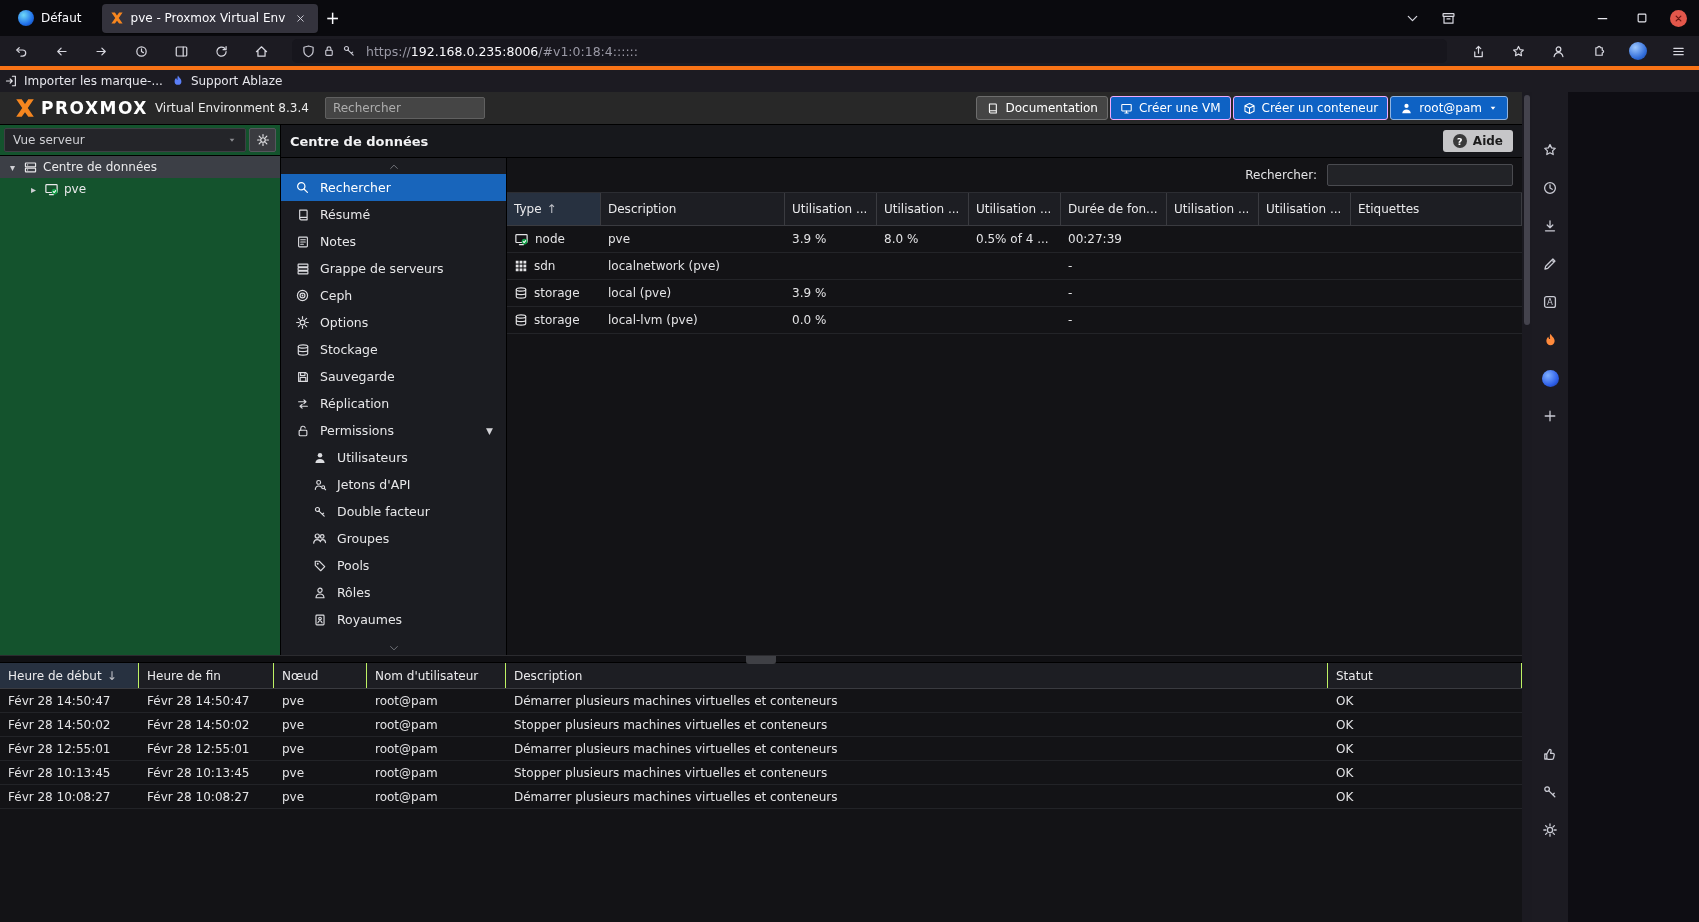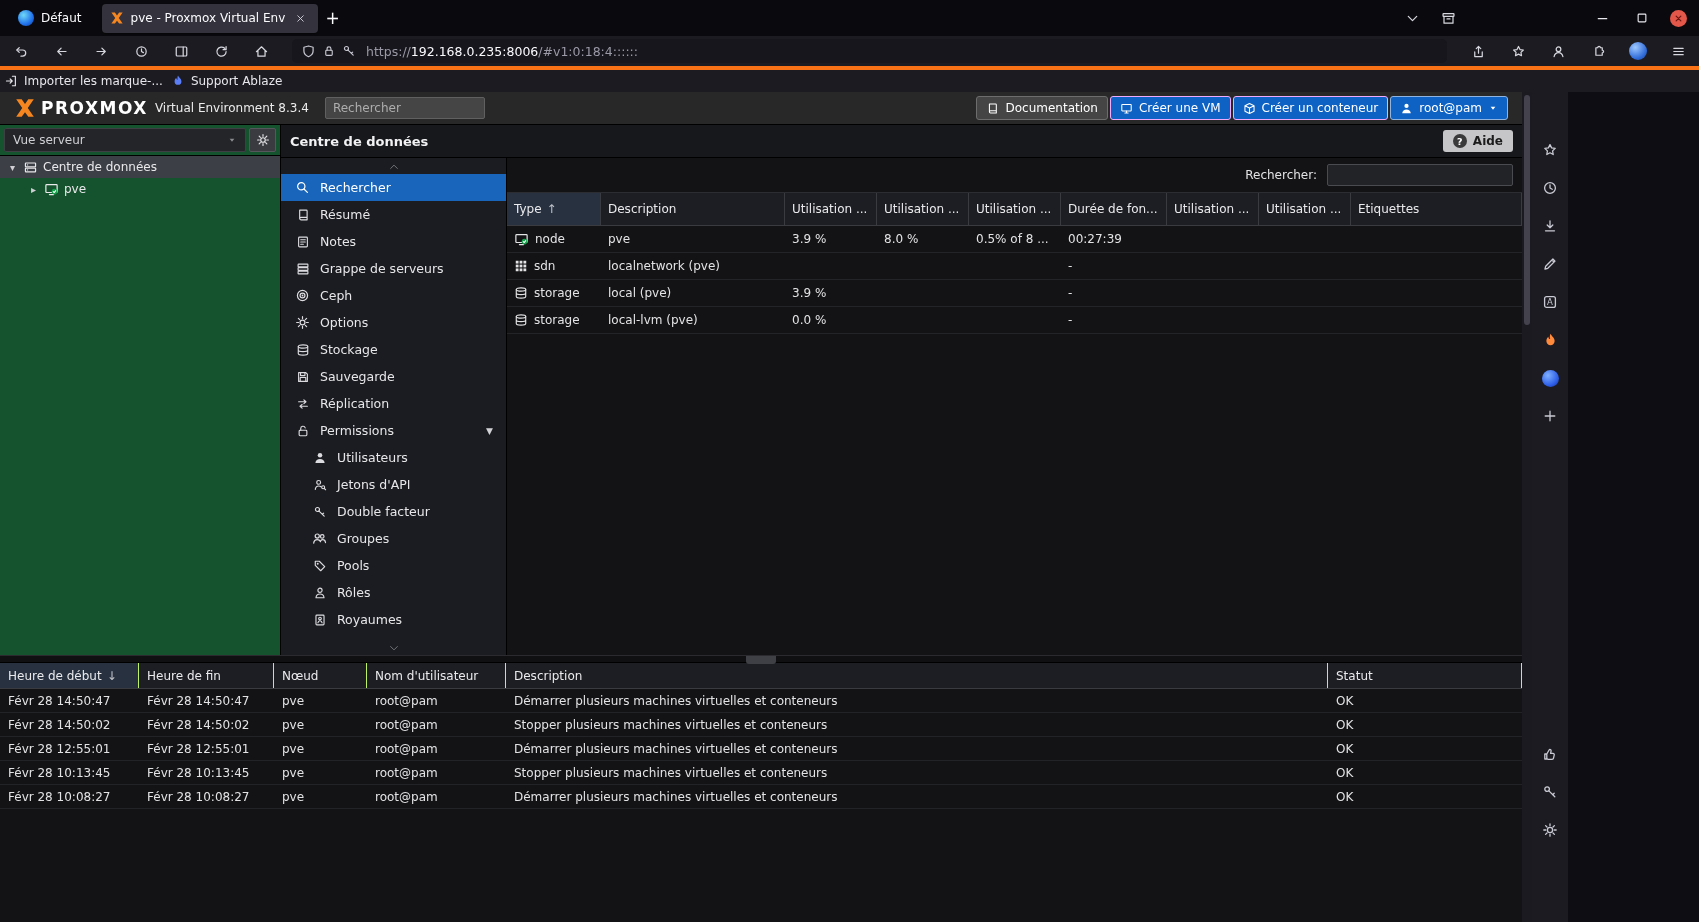--- a/index.html
+++ b/index.html
@@ -561,21 +561,21 @@
                       <rect class="s" x="2" y="2.8" width="12" height="8.4" rx=".8"></rect>
                       <path class="s" d="M5.8 13.4h4.4"></path>
                       <circle cx="11.2" cy="10.2" r="3" fill="#15a34a"></circle>
                       <path d="M9.9 10.2l1 1 1.6-1.9" stroke="#fff" stroke-width="1.2" fill="none" stroke-linecap="round" stroke-linejoin="round"></path>
                     </svg>
                     <span>node</span>
                   </div>
                 <div class="gc">pve</div>
                 <div class="gc">3.9 %</div>
                 <div class="gc">8.0 %</div>
-                <div class="gc">0.5% of 8 ...</div>
+                <div class="gc">0.5% of 4 ...</div>
                 <div class="gc">00:27:39</div>
                 <div class="gc"></div>
                 <div class="gc"></div>
                 <div class="gc"></div>
               </div>
               <div class="gridcols grid-r">
                 <div class="gc">
                     <svg width="14" height="14" viewBox="0 0 16 16">
                       <g class="f">
                         <rect x="2" y="2" width="3.2" height="3.2"></rect>

